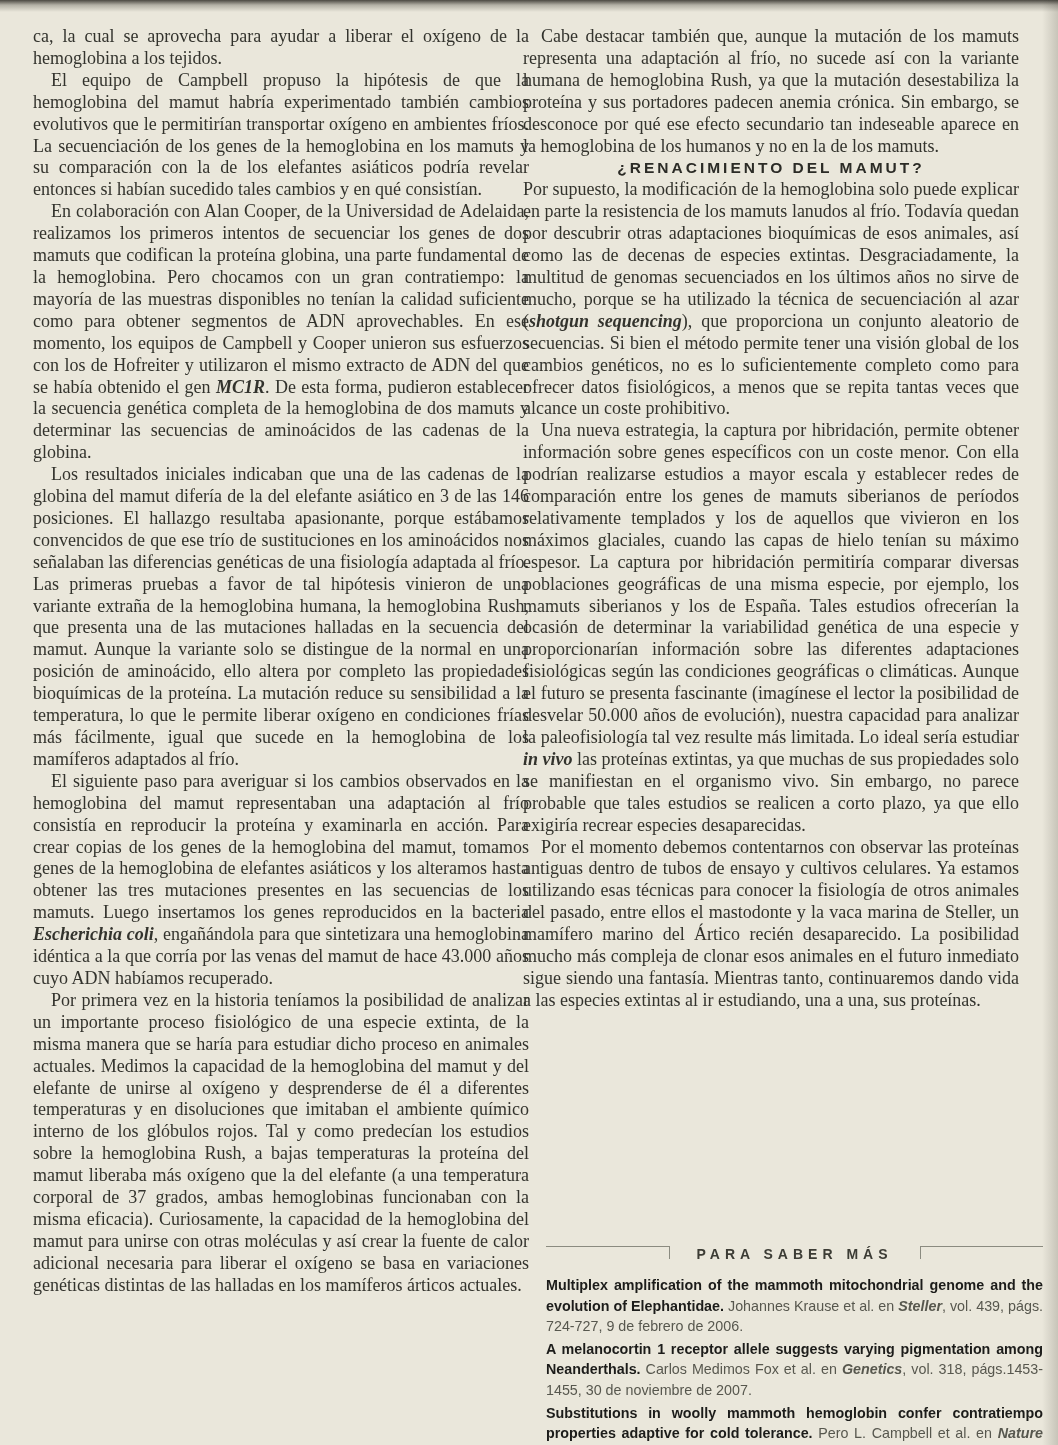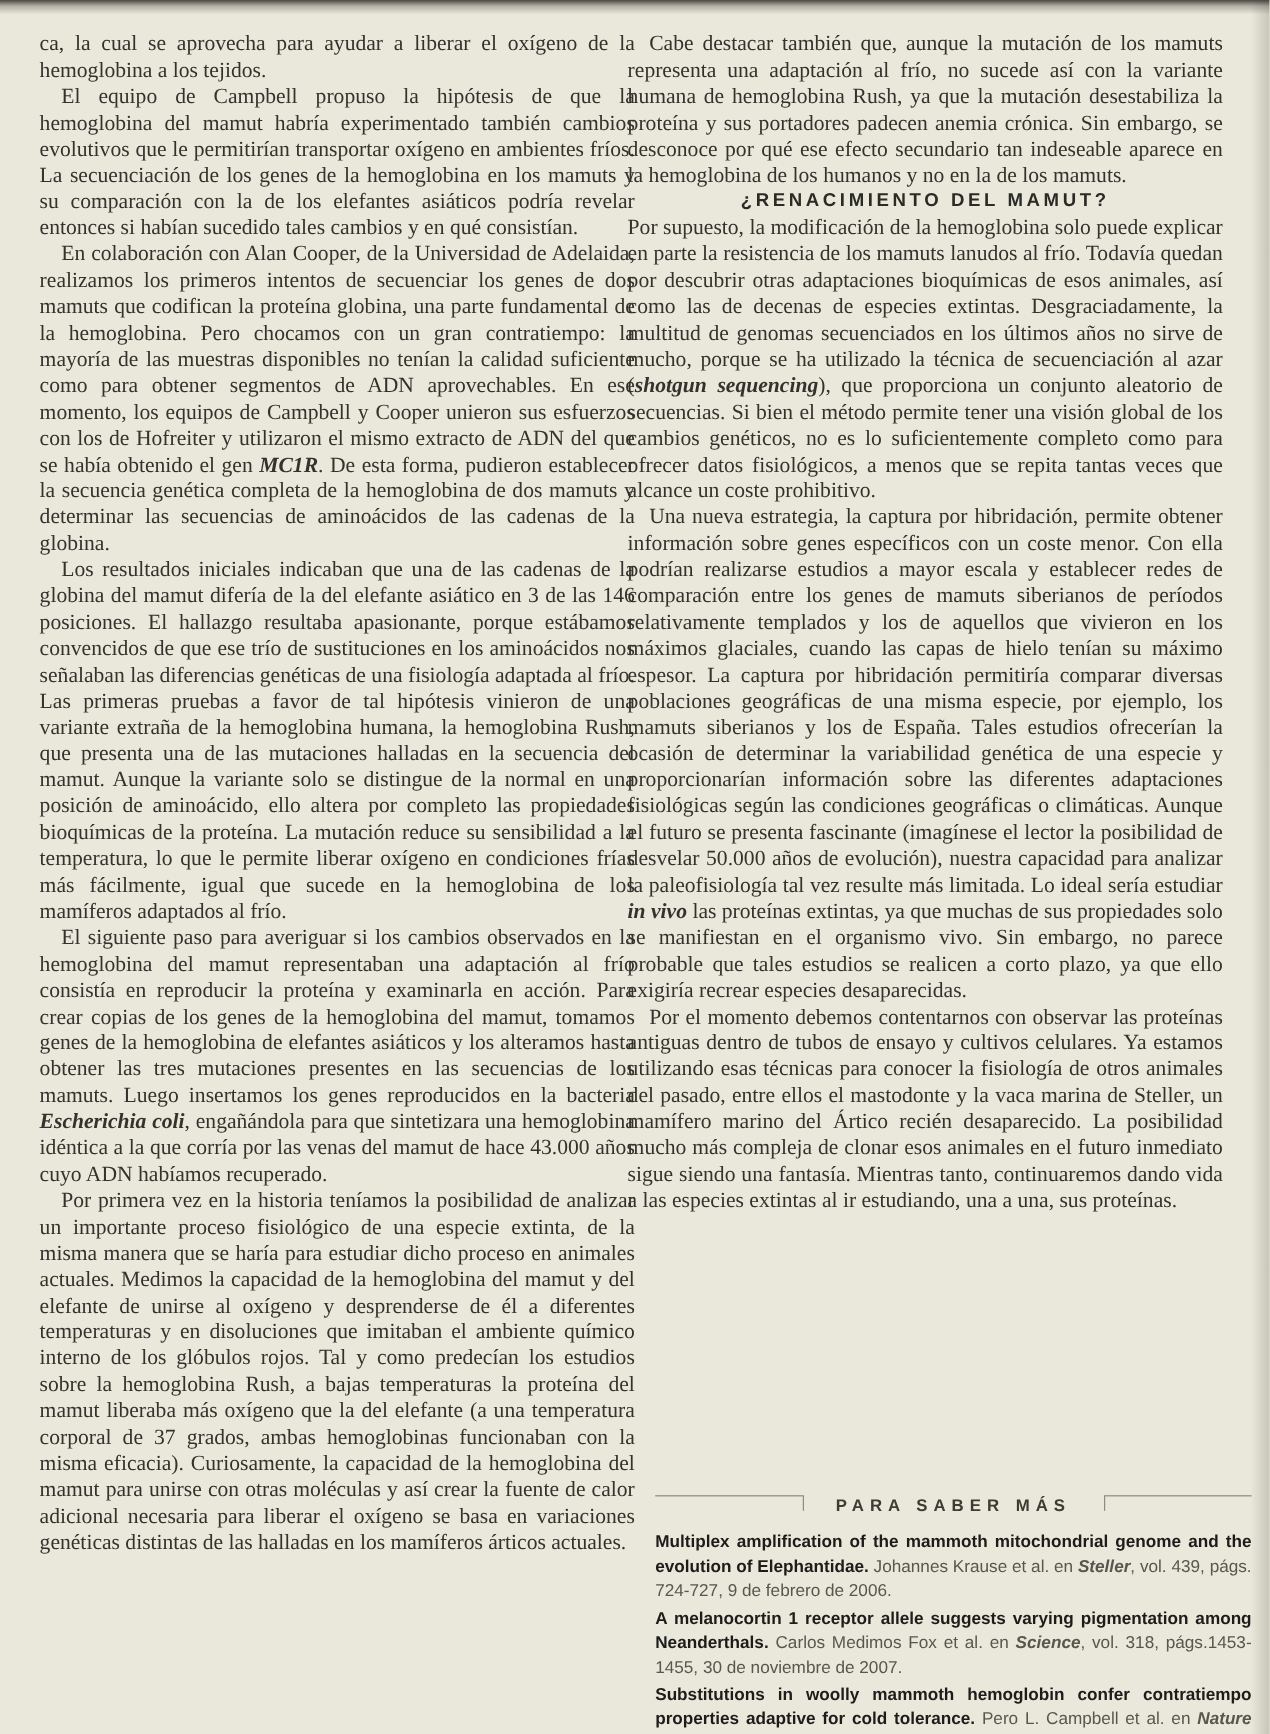--- a/index.html
+++ b/index.html
@@ -122,17 +122,17 @@
   <div class="further">
     <div class="divider-row">
       <div class="divider-line"></div>
       <div class="divider-tick"></div>
       <div class="further-title">PARA SABER MÁS</div>
       <div class="divider-tick"></div>
       <div class="divider-line"></div>
     </div>
     <div class="ref-list">
         <p class="ref"><span class="bd">Multiplex amplification of the mammoth mitochondrial genome and the evolution of Elephantidae. </span><span>Johannes Krause et al. en </span><span class="it">Steller</span><span>, vol. 439, págs. 724-727, 9 de febrero de 2006.</span></p>
-        <p class="ref"><span class="bd">A melanocortin 1 receptor allele suggests varying pigmentation among Neanderthals. </span><span>Carlos Medimos Fox et al. en </span><span class="it">Science</span><span>, vol. 318, págs.1453-1455, 30 de noviembre de 2007.</span></p>
+        <p class="ref"><span class="bd">A melanocortin 1 receptor allele suggests varying pigmentation among Neanderthals. </span><span>Carlos Medimos Fox et al. en </span><span class="it">Genetics</span><span>, vol. 318, págs.1453-1455, 30 de noviembre de 2007.</span></p>
         <p class="ref"><span class="bd">Substitutions in woolly mammoth hemoglobin confer contratiempo properties adaptive for cold tolerance. </span><span>Pero L. Campbell et al. en </span><span class="it">Nature Genetics</span></p>
       </div>
   </div>
 </div>
 
 </body></html>

